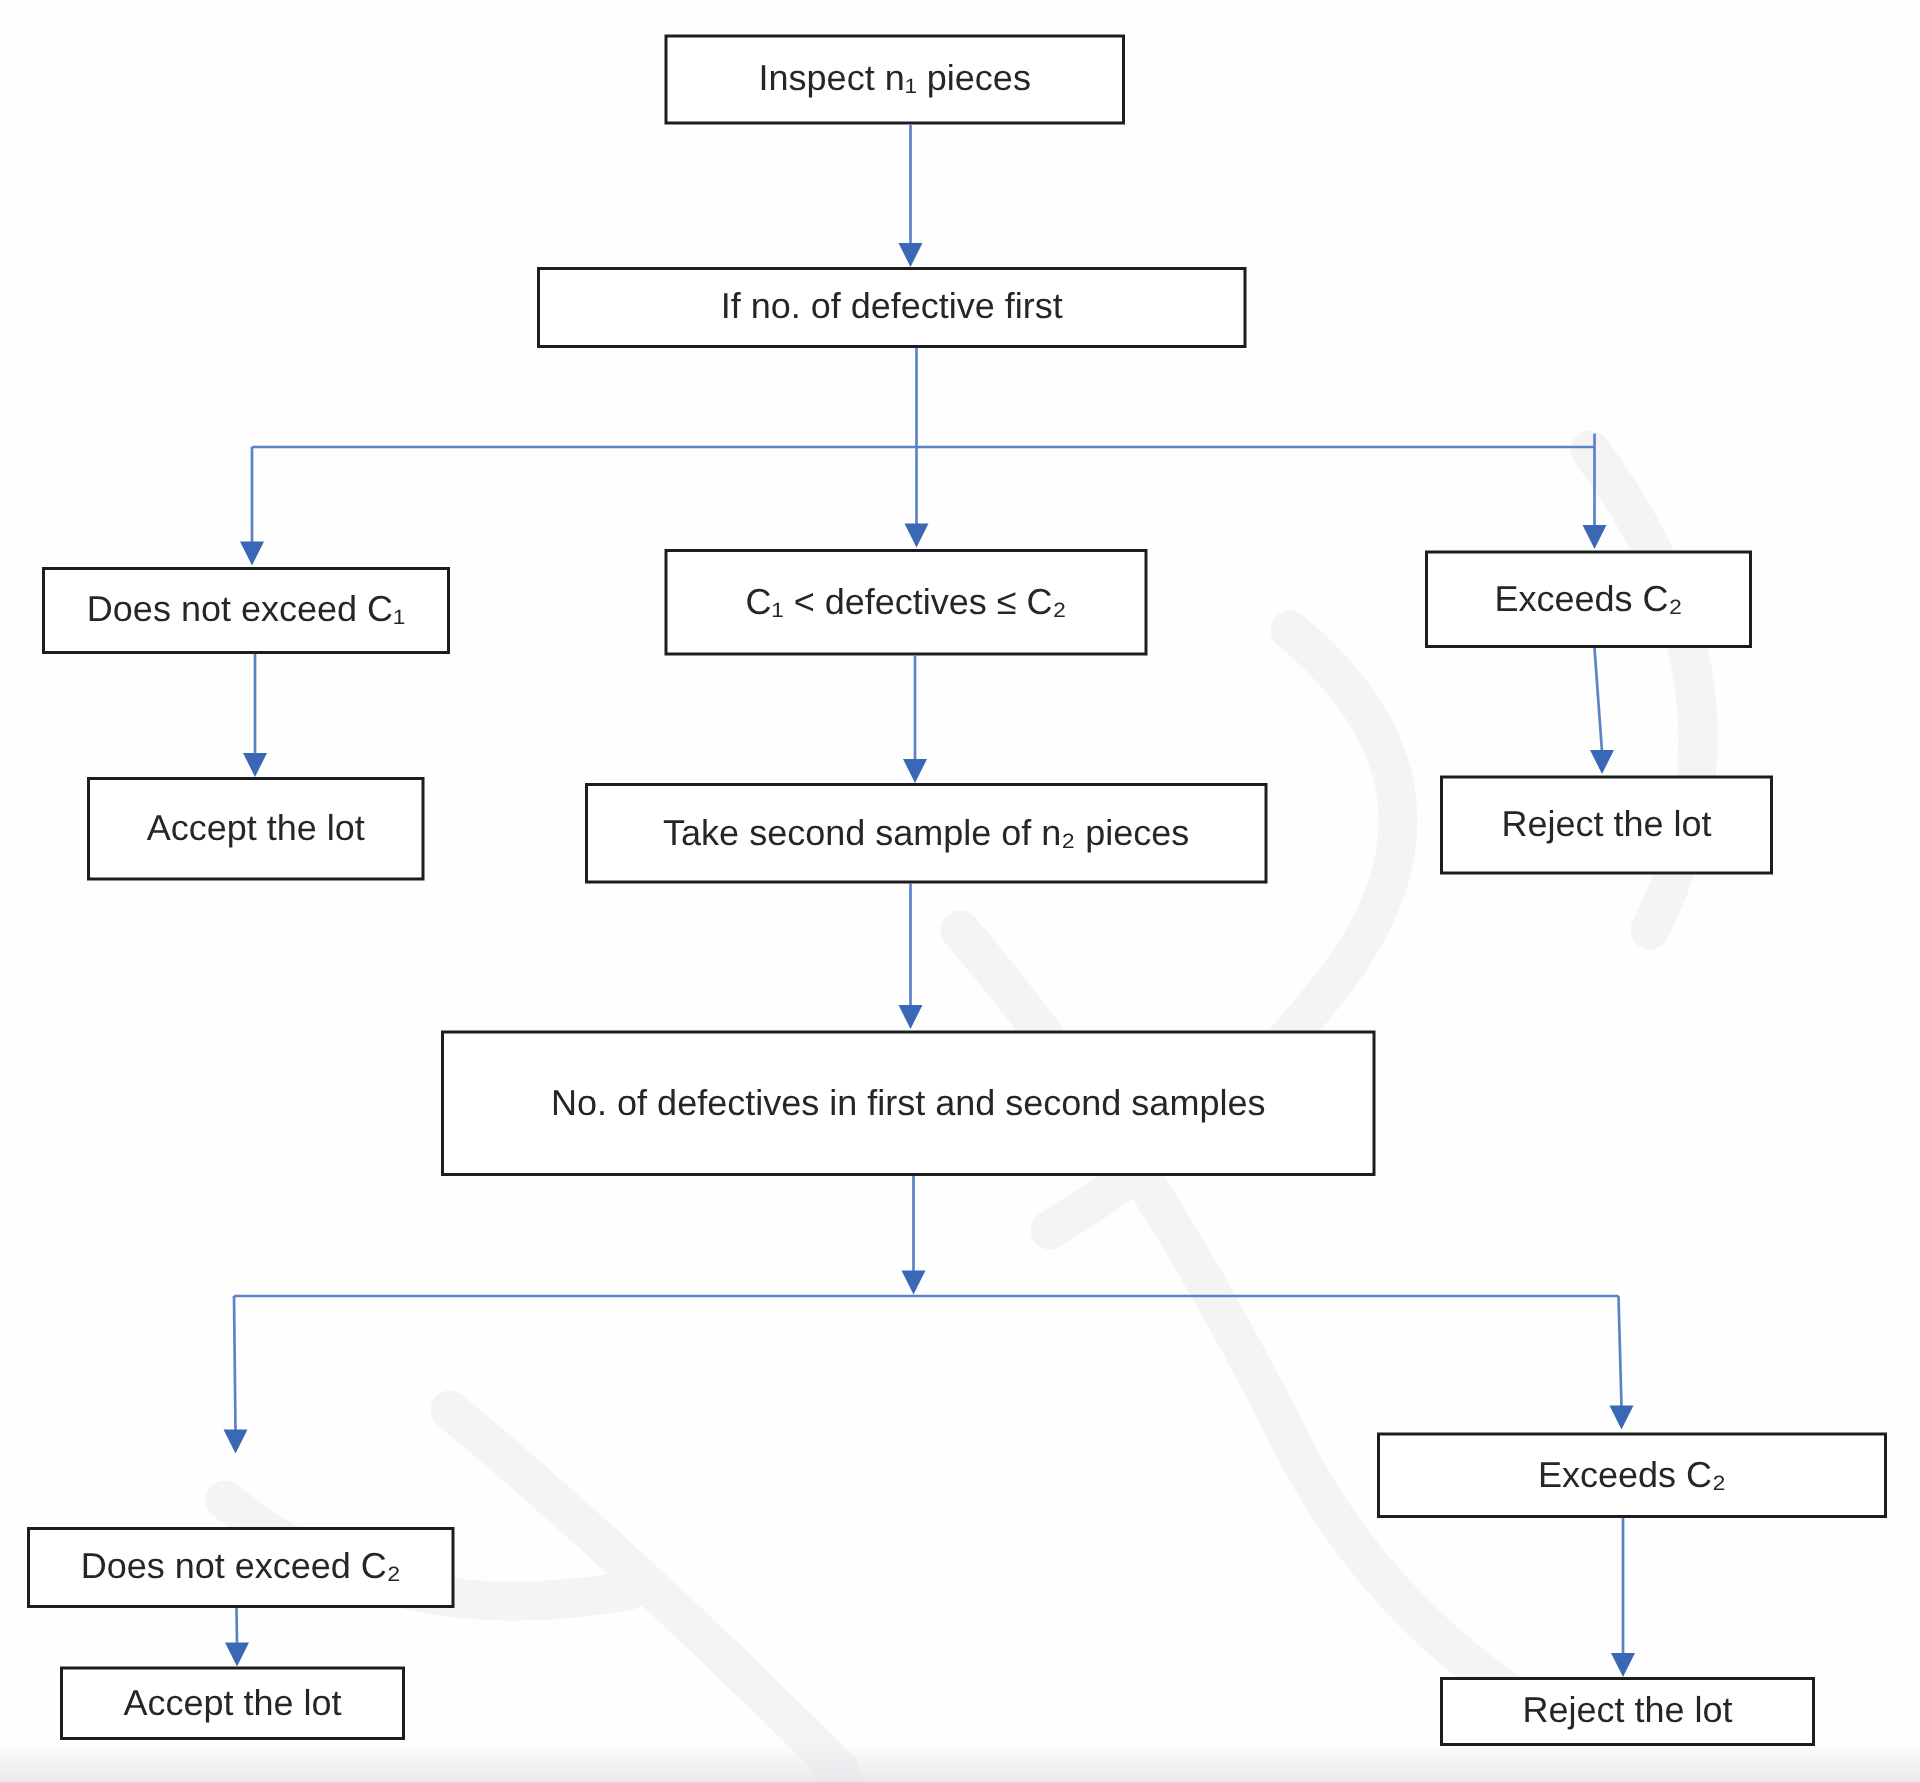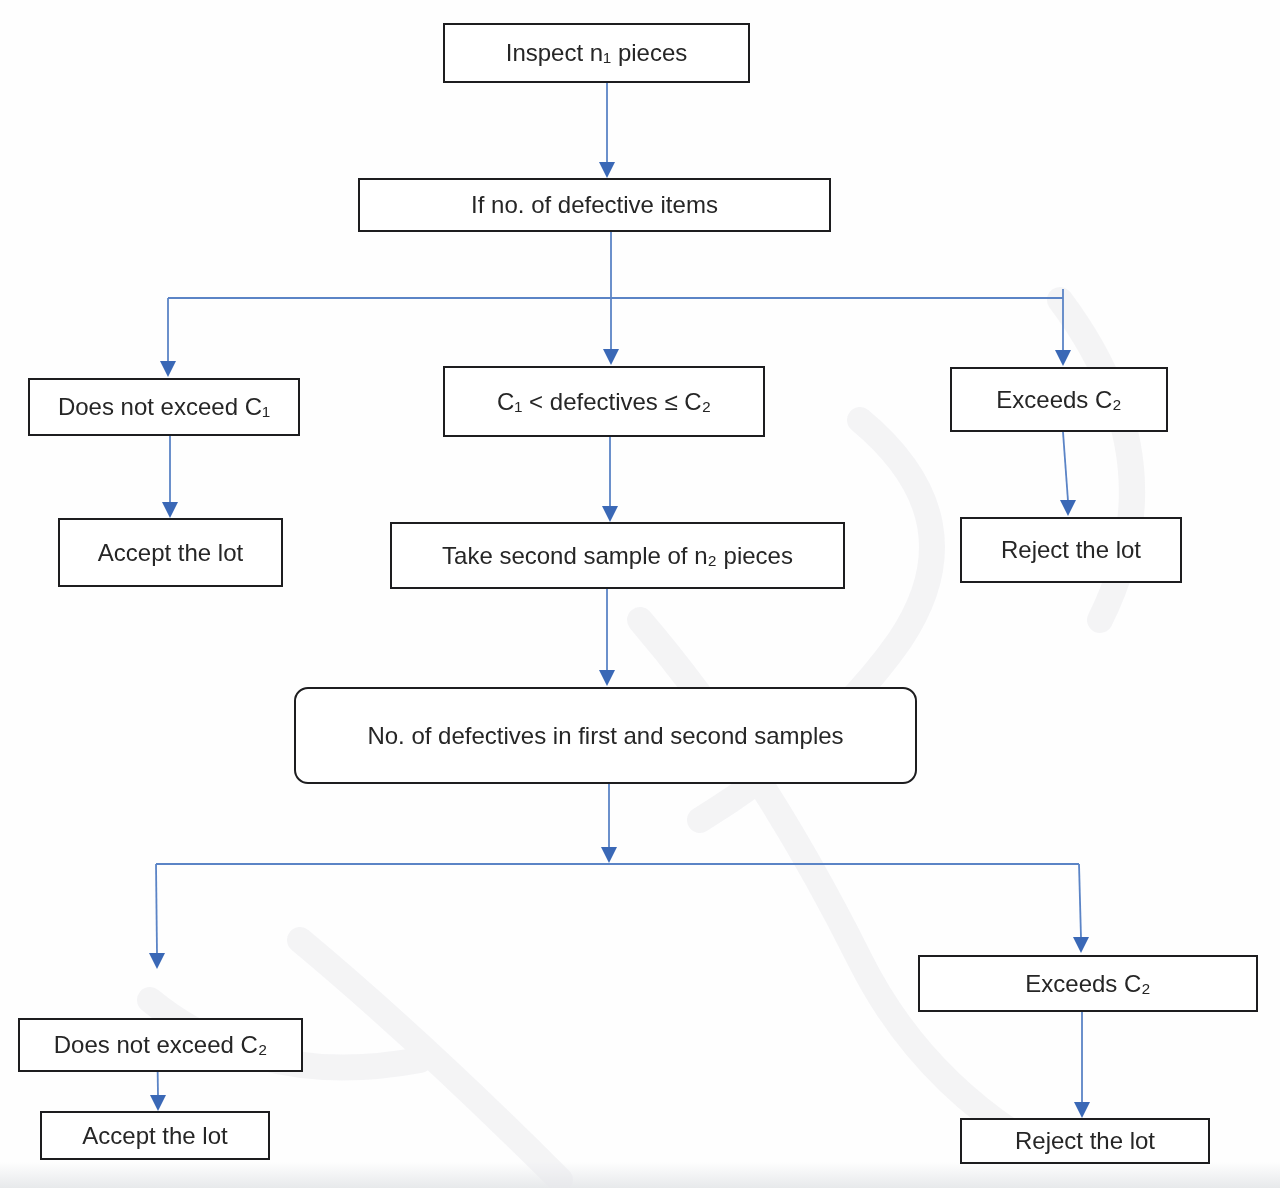--- a/index.html
+++ b/index.html
@@ -77,35 +77,35 @@
       <polygon points="601,847 617,847 609,863"></polygon>
       <polygon points="149,953 165,953 157,969"></polygon>
       <polygon points="1073,937 1089,937 1081,953"></polygon>
       <polygon points="150,1095 166,1095 158,1111"></polygon>
       <polygon points="1074,1102 1090,1102 1082,1118"></polygon>
     </g>
   </svg>
 
   <div class="node" style="left:443px;top:23px;width:307px;height:60px;">Inspect n₁ pieces</div>
 
-  <div class="node" style="left:358px;top:178px;width:473px;height:54px;">If no. of defective items</div>
+  <div class="node" style="left:358px;top:178px;width:473px;height:54px;">If no. of defective first</div>
 
   <div class="node" style="left:443px;top:366px;width:322px;height:71px;">C₁ &lt; defectives ≤ C₂</div>
 
   <div class="node" style="left:28px;top:378px;width:272px;height:58px;">Does not exceed C₁</div>
 
   <div class="node" style="left:950px;top:367px;width:218px;height:65px;">Exceeds C₂</div>
 
   <div class="node" style="left:58px;top:518px;width:225px;height:69px;">Accept the lot</div>
 
   <div class="node" style="left:390px;top:522px;width:455px;height:67px;text-align:right;">Take second sample of n₂ pieces</div>
 
   <div class="node" style="left:960px;top:517px;width:222px;height:66px;">Reject the lot</div>
 
-  <div class="node multiline" style="left:294px;top:687px;width:623px;height:97px;border-radius:14px;">
+  <div class="node multiline" style="left:294px;top:687px;width:623px;height:97px;">
     <span class="lines">
       <span>No. of defectives in first and second samples</span>
     </span>
   </div>
 
   <div class="node" style="left:18px;top:971px;width:285px;height:54px;margin-top:47px;">Does not exceed C₂</div>
 
   <div class="node" style="left:918px;top:955px;width:340px;height:57px;">Exceeds C₂</div>
 
   <div class="node" style="left:40px;top:1111px;width:230px;height:49px;">Accept the lot</div>

